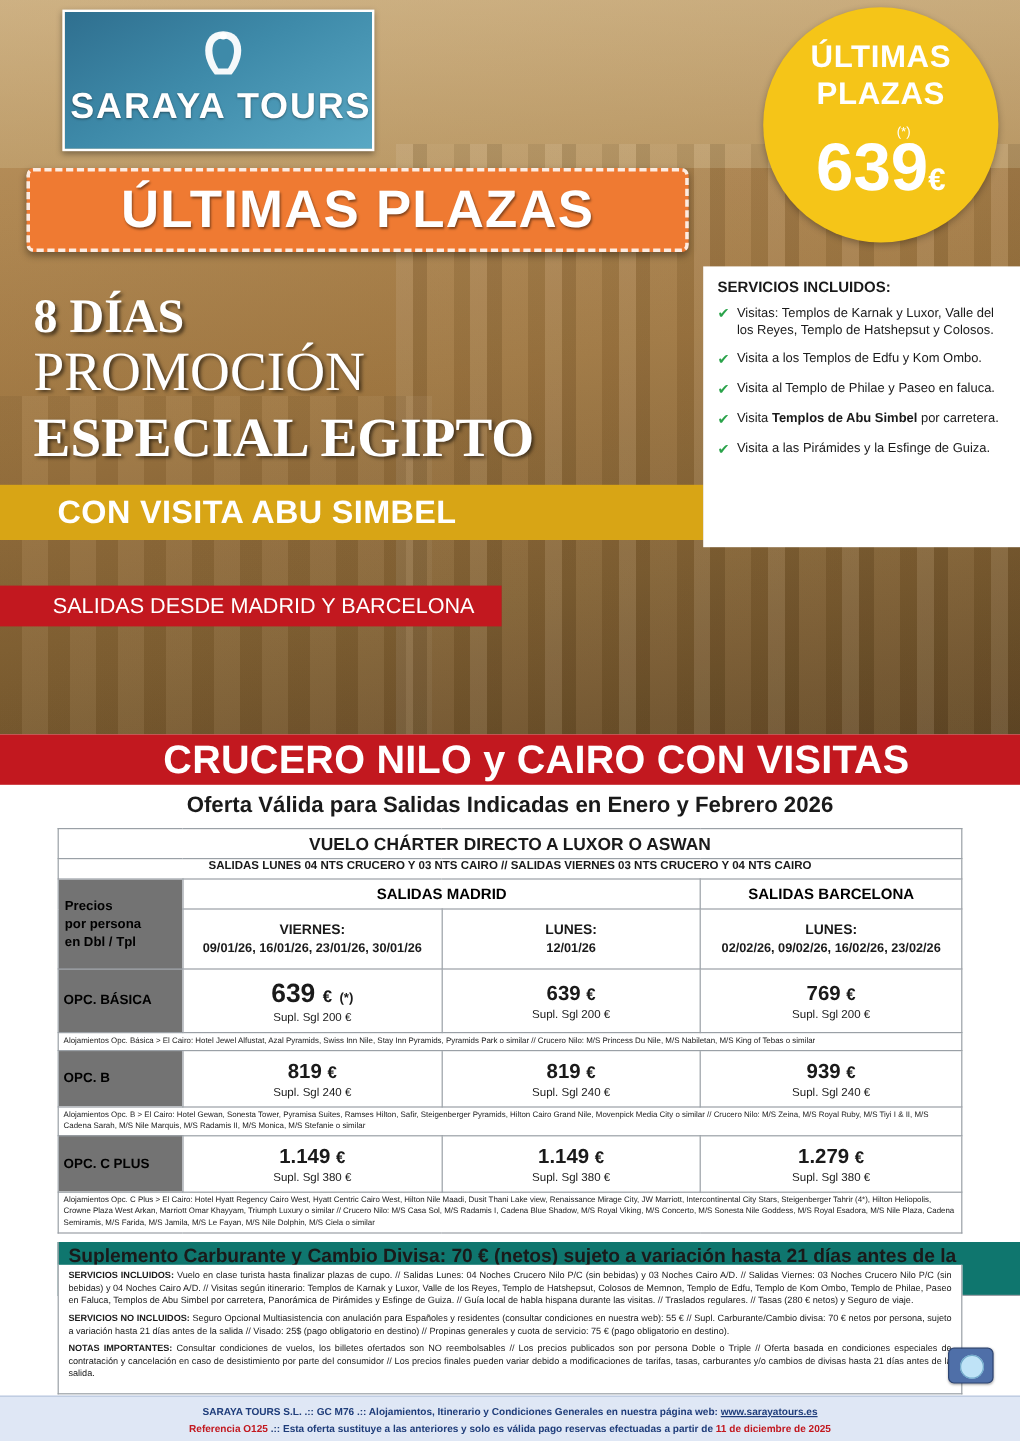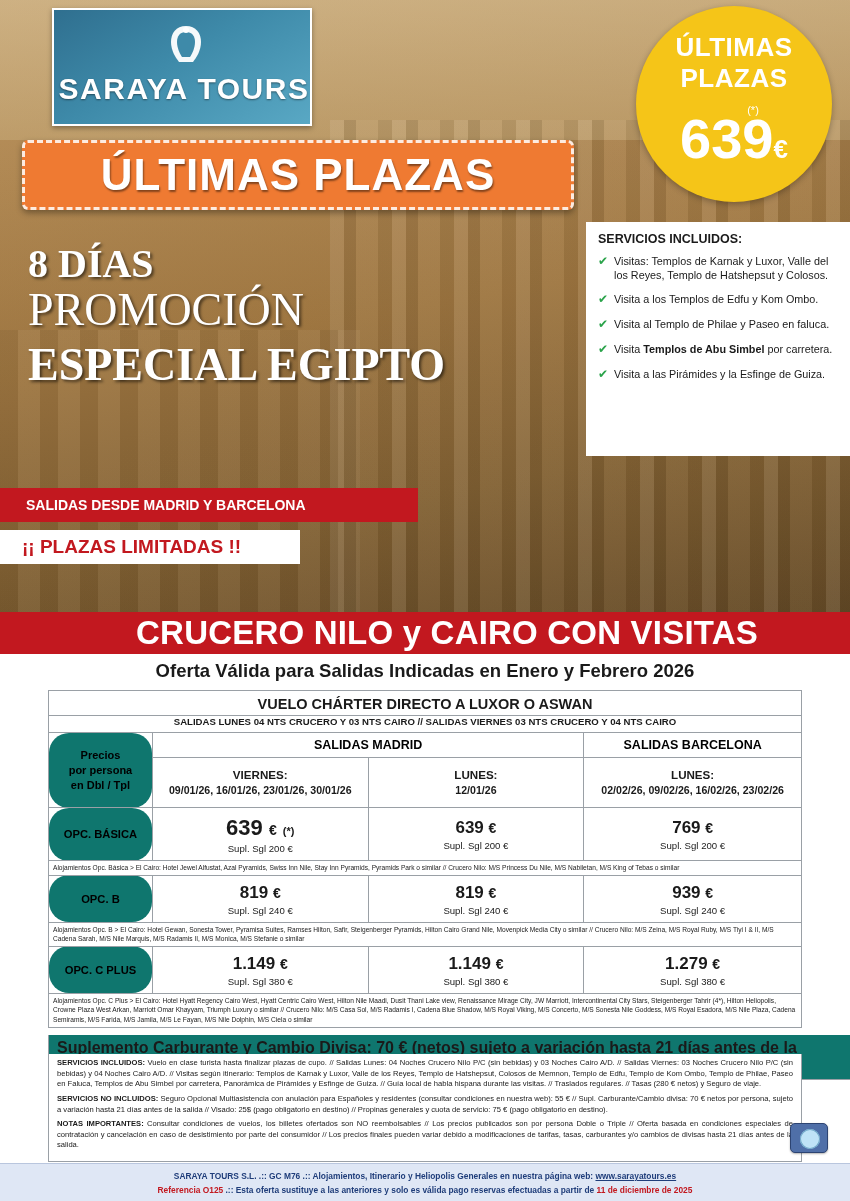--- a/index.html
+++ b/index.html
@@ -117,22 +117,22 @@
   .bar-abusimbel span {
     display:block; color:#fff; font-size: 27px; font-weight: bold;
     padding-left: 48px; line-height: 46px; letter-spacing:.3px;
   }
 
   .bar-salidas {
     position: absolute; left: 0; top: 488px; width: 418px; height: 34px;
     background: #c2181f;
   }
   .bar-salidas span {
-    display:block; color:#fff; font-size: 14px; font-weight: bold;
-    padding-left: 26px; line-height: 34px;
+    display:block; color:#fff; font-size: 18px; font-weight: normal;
+    padding-left: 26px; line-height: 34px; margin-left: 18px;
   }
   .bar-limitadas {
     position: absolute; left: 0; top: 530px; width: 300px; height: 34px;
     background: #ffffff;
   }
   .bar-limitadas span {
     display:block; color:#c2181f; font-size: 19px; font-weight: bold;
     padding-left: 22px; line-height: 34px;
   }
 
@@ -170,21 +170,21 @@
   .tbl { width: 754px; border-collapse: collapse; }
   .tbl td, .tbl th { border: 1px solid #9aa0a6; }
   .hdr-vuelo {
     background: #ffffff; text-align: center; font-size: 14.5px; font-weight: bold;
     color: #1a1a1a; padding: 5px 0 3px 0;
   }
   .hdr-sub {
     background: #ffffff; text-align: center; font-size: 9.6px; font-weight: bold;
     color: #1a1a1a; padding: 0 0 5px 0; border-top: none !important;
   }
-  .cell-grey { background: #0f766e; text-align: center; font-weight: bold; border-radius: 20px; }
+  .cell-grey { background: #737373; font-weight: bold; }
   .cell-white { background: #ffffff; text-align: center; }
   .col-head { font-size: 12.5px; font-weight: bold; padding: 5px 0; }
   .precio-label { font-size: 11px; line-height: 1.35; padding: 6px 4px; }
   .dates { font-size: 10.6px; font-weight: bold; line-height: 1.5; padding: 8px 6px; color:#1a1a1a; }
   .dates .dow { font-size: 11.6px; }
   .opc-label { font-size: 11.2px; font-weight: bold; padding: 8px 4px; }
   .price-big { font-size: 22px; font-weight: bold; color: #1a1a1a; }
   .price-big .ast { font-size: 11px; font-weight: bold; }
   .price-big .cur { font-size: 14px; font-weight: bold; }
   .price-sup { font-size: 9.6px; color: #1a1a1a; margin-top: 2px; }
@@ -258,26 +258,26 @@
   </div>
 
   <div class="ribbon">
     <div class="ribbon-text">ÚLTIMAS PLAZAS</div>
   </div>
 
   <div class="h-days">8 DÍAS</div>
   <div class="h-promo">PROMOCIÓN</div>
   <div class="h-promo2">ESPECIAL EGIPTO</div>
 
+  <div class="bar-abusimbel">
+    <span>CON VISITA ABU SIMBEL</span>
+  </div>
 
   <div class="bar-salidas">
     <span>SALIDAS DESDE MADRID Y BARCELONA</span>
-  </div>
-  <div class="bar-limitadas">
-    <span>¡¡ PLAZAS LIMITADAS !!</span>
   </div>
 
   <div class="services">
     <h4>SERVICIOS INCLUIDOS:</h4>
 
     <div class="svc-item">
       <span class="svc-check">✔</span>
       <span class="svc-text">Visitas: Templos de Karnak y Luxor, Valle del los Reyes, Templo de Hatshepsut y Colosos.</span>
     </div>
     <div class="svc-item">
@@ -405,18 +405,18 @@
 <div class="legal" style="top:1054px;">
   <p><b>SERVICIOS INCLUIDOS:</b><span> Vuelo en clase turista hasta finalizar plazas de cupo. // Salidas Lunes: 04 Noches Crucero Nilo P/C (sin bebidas) y 03 Noches Cairo A/D. // Salidas Viernes: 03 Noches Crucero Nilo P/C (sin bebidas) y 04 Noches Cairo A/D. // Visitas según itinerario: Templos de Karnak y Luxor, Valle de los Reyes, Templo de Hatshepsut, Colosos de Memnon, Templo de Edfu, Templo de Kom Ombo, Templo de Philae, Paseo en Faluca, Templos de Abu Simbel por carretera, Panorámica de Pirámides y Esfinge de Guiza. // Guía local de habla hispana durante las visitas. // Traslados regulares. // Tasas (280 € netos) y Seguro de viaje.</span></p>
   <p><b>SERVICIOS NO INCLUIDOS:</b><span> Seguro Opcional Multiasistencia con anulación para Españoles y residentes (consultar condiciones en nuestra web): 55 € // Supl. Carburante/Cambio divisa: 70 € netos por persona, sujeto a variación hasta 21 días antes de la salida // Visado: 25$ (pago obligatorio en destino) // Propinas generales y cuota de servicio: 75 € (pago obligatorio en destino).</span></p>
   <p><b>NOTAS IMPORTANTES:</b><span> Consultar condiciones de vuelos, los billetes ofertados son NO reembolsables // Los precios publicados son por persona Doble o Triple // Oferta basada en condiciones especiales de contratación y cancelación en caso de desistimiento por parte del consumidor // Los precios finales pueden variar debido a modificaciones de tarifas, tasas, carburantes y/o cambios de divisas hasta 21 días antes de la salida.</span></p>
 </div>
 
 <div class="globe"></div>
 
 <div class="bottom-strip">
   <div class="bs-l1">
-    <span>SARAYA TOURS S.L. .:: GC M76 .:: Alojamientos, Itinerario y Heliopolis Generales en nuestra página web: </span><a href="#">www.sarayatours.es</a>
+    <span>SARAYA TOURS S.L. .:: GC M76 .:: Alojamientos, Itinerario y Condiciones Generales en nuestra página web: </span><a href="#">www.sarayatours.es</a>
   </div>
   <div class="bs-l2">
     <span>Referencia O125</span><span class="blue"> .:: Esta oferta sustituye a las anteriores y solo es válida pago reservas efectuadas a partir de </span><span>11 de diciembre de 2025</span>
   </div>
 </div>
 
 </body></html>

